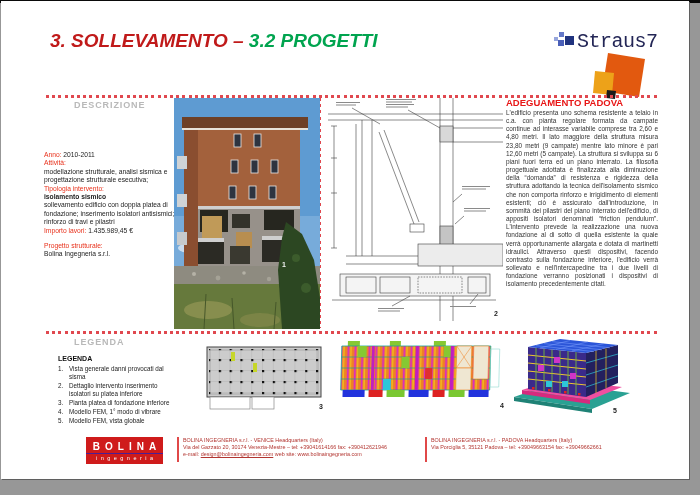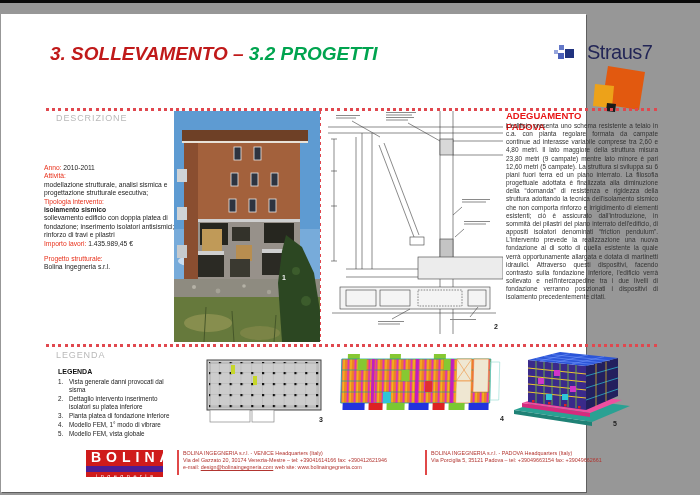--- a/index.html
+++ b/index.html
@@ -1,51 +1,51 @@
 <!DOCTYPE html>
 <html><head>
 <meta charset="utf-8">
 <style>
   html,body{margin:0;padding:0;}
   body{font-family:"Liberation Sans",sans-serif;background:#fff;}
   #stage{position:relative;width:700px;height:495px;background:#979797;overflow:hidden;}
   #topband{position:absolute;left:0;top:0;width:700px;height:3px;background:#0a0a0a;}
-  #slide{position:absolute;left:1px;top:14px;width:585px;height:478px;background:#ffffff;box-shadow:1px 1px 0 #5f5f5f;}
+  #slide{position:absolute;left:1px;top:1px;width:688px;height:478px;background:#ffffff;box-shadow:1px 1px 0 #5f5f5f;}
   .abs{position:absolute;}
   
   .title{left:49px;top:29px;font-size:19px;font-weight:bold;font-style:italic;white-space:nowrap;}
   .title .red{color:#c01a1a;}
   .title .green{color:#00a44f;}
   
-  .brand{left:552px;top:27px;display:flex;align-items:flex-start;gap:12px;}
+  .brand{left:552px;top:27px;display:flex;align-items:center;gap:2px;font-family:Liberation Mono, monospace;}
   .brand-text{font-size:20px;color:#232656;letter-spacing:-0.5px;}
   
   .dotline{height:2.6px;background:repeating-linear-gradient(90deg,#e0484f 0 3px,transparent 3px 6.2px);}
   .vdotline{width:2.2px;background:repeating-linear-gradient(180deg,#e0484f 0 3px,transparent 3px 6.2px);}
   
-  .section-h{color:#b9b9b9;font-size:9px;font-weight:normal;letter-spacing:0.9px;}
+  .section-h{color:#b9b9b9;font-size:9px;font-weight:bold;letter-spacing:0.9px;margin-left:18px;}
   
   .desc{left:43px;top:150px;width:131px;font-size:6.7px;line-height:8.4px;color:#222;}
   .desc .rlab{color:#e8301a;}
   .desc .b{font-weight:bold;}
   .desc .gap{height:7px;}
   
   .adeg-title{left:505px;top:96px;font-size:9.5px;font-weight:bold;color:#e81616;}
   .adeg-body{left:505px;top:108px;width:152px;font-size:6.45px;line-height:8.15px;color:#333;text-align:justify;}
   
   .legenda-t{left:57px;top:354px;font-size:7px;font-weight:bold;color:#111;}
   .legend{left:57px;top:364px;width:122px;font-size:6.3px;line-height:7.7px;color:#222;}
   .legend .li{display:flex;margin-bottom:1.5px;}
   .legend .n{width:11px;flex:0 0 11px;}
   
   .fig{background:#fff;}
   .figlabel{font-size:7px;color:#222;font-weight:bold;}
   
   .blogo{left:85px;top:436px;width:77px;height:27px;background:#cf1b1b;color:#fff;text-align:center;display:flex;flex-direction:column;justify-content:center;}
-  .blogo .l1{font-size:14px;font-weight:bold;letter-spacing:5px;text-indent:5px;border-bottom:6px solid #4c1d95;padding-bottom:1px;}
+  .blogo .l1{font-size:10px;font-weight:bold;letter-spacing:5px;text-indent:5px;border-bottom:1px solid #4c1d95;padding-bottom:1px;}
   .blogo .l2{font-size:5.5px;letter-spacing:3.5px;text-indent:3.5px;padding-top:1px;}
   .vrule{width:2px;height:25px;background:#e04848;}
   .addr{font-size:5.4px;line-height:6.9px;color:#b23530;white-space:nowrap;}
   .u{text-decoration:underline;}
 </style>
 </head>
 <body>
 
 <div id="stage">
   <div id="topband"></div>

